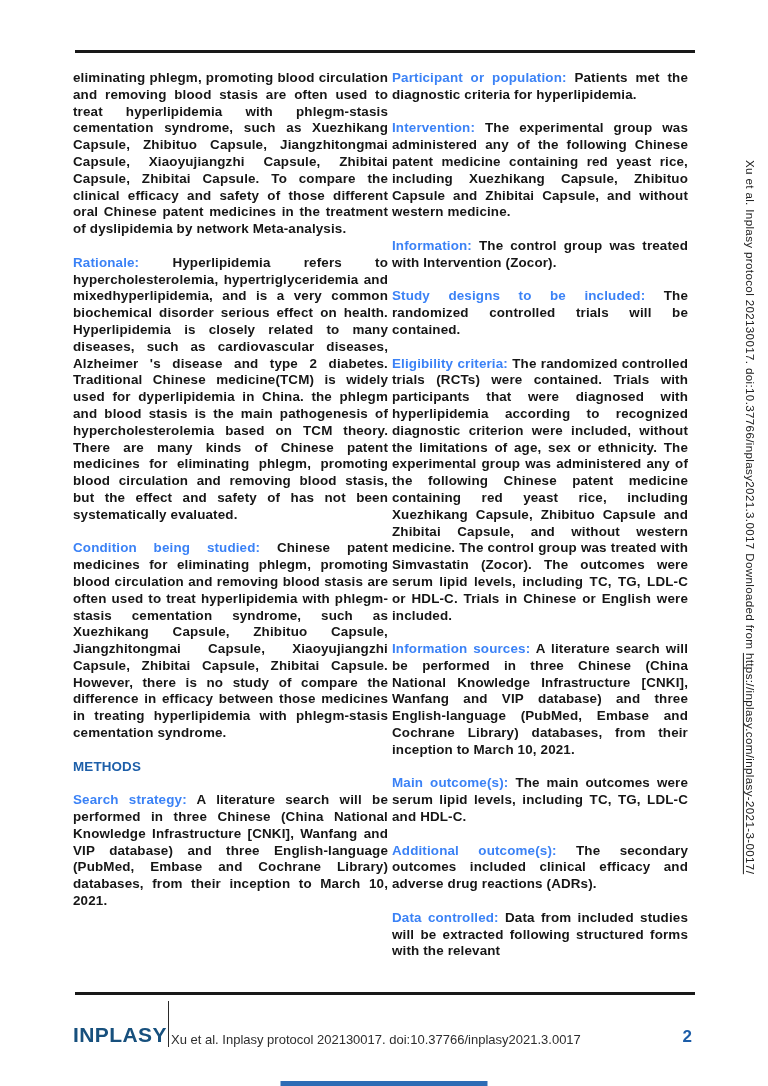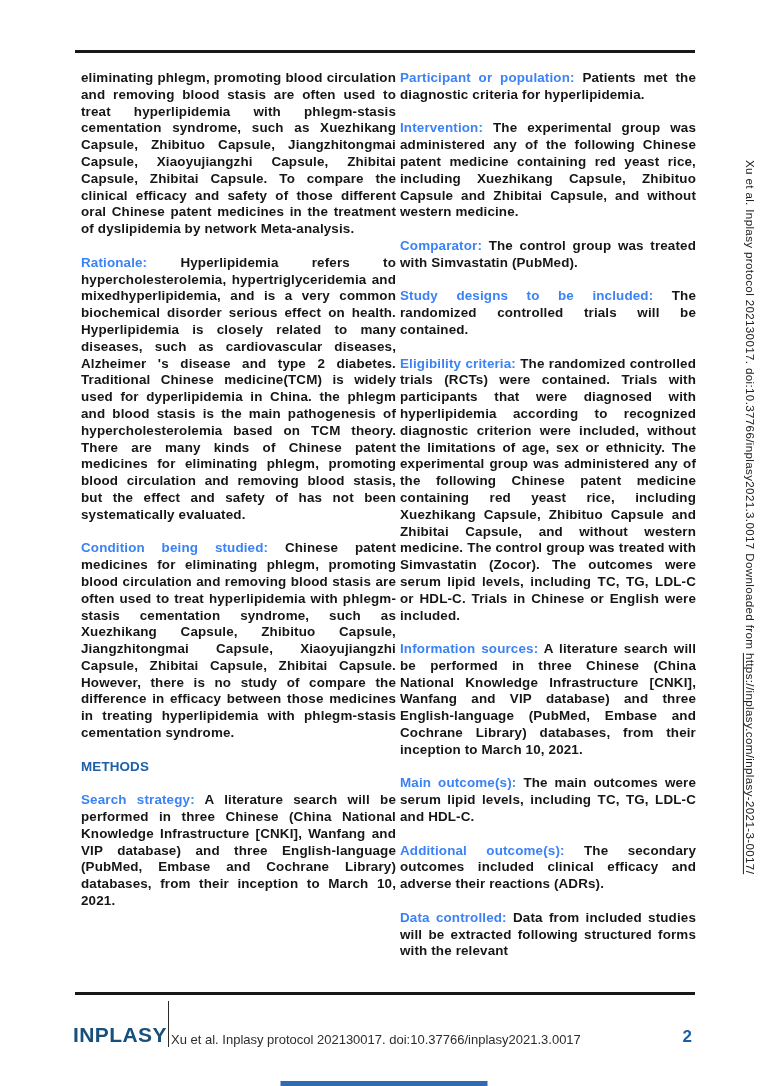--- a/index.html
+++ b/index.html
@@ -9,21 +9,21 @@
     background: #ffffff;
     font-family: "Liberation Sans", sans-serif;
     overflow: hidden;
   }
   .rule-top {
     position: absolute; left: 75px; top: 50px;
     width: 620px; height: 3px; background: #181818;
   }
   .columns {
     position: absolute; left: 73px; top: 70px;
-    width: 623px; display: flex; gap: 4px; justify-content: flex-end;
+    width: 623px; display: flex; gap: 4px;
   }
   .col-left  { width: 315px; }
   .col-right { width: 296px; }
   .col p {
     margin: 0 0 16.8px 0;
     font-size: 13.4px; line-height: 16.8px;
     font-weight: 700; color: #161616;
     text-align: justify; letter-spacing: 0.15px;
   }
   .sec-label { color: #3b82f6; }
@@ -83,31 +83,31 @@
     <p class="methods-heading">METHODS</p>
 
     <p><span class="sec-label">Search strategy:</span> <span>A literature search will be performed in three Chinese (China National Knowledge Infrastructure [CNKI], Wanfang and VIP database) and three English-language (PubMed, Embase and Cochrane Library) databases, from their inception to March 10, 2021.</span></p>
   </div>
 
   <div class="col col-right">
     <p><span class="sec-label">Participant or population:</span> <span>Patients met the diagnostic criteria for hyperlipidemia.</span></p>
 
     <p><span class="sec-label">Intervention:</span> <span>The experimental group was administered any of the following Chinese patent medicine containing red yeast rice, including Xuezhikang Capsule, Zhibituo Capsule and Zhibitai Capsule, and without western medicine.</span></p>
 
-    <p><span class="sec-label">Comparator:</span> <span>The control group was treated with Simvastatin (PubMed).</span></p>
+    <p><span class="sec-label">Information:</span> <span>The control group was treated with Intervention (Zocor).</span></p>
 
     <p><span class="sec-label">Study designs to be included:</span> <span>The randomized controlled trials will be contained.</span></p>
 
     <p><span class="sec-label">Eligibility criteria:</span> <span>The randomized controlled trials (RCTs) were contained. Trials with participants that were diagnosed with hyperlipidemia according to recognized diagnostic criterion were included, without the limitations of age, sex or ethnicity. The experimental group was administered any of the following Chinese patent medicine containing red yeast rice, including Xuezhikang Capsule, Zhibituo Capsule and Zhibitai Capsule, and without western medicine. The control group was treated with Simvastatin (Zocor). The outcomes were serum lipid levels, including TC, TG, LDL-C or HDL-C. Trials in Chinese or English were included.</span></p>
 
     <p><span class="sec-label">Information sources:</span> <span>A literature search will be performed in three Chinese (China National Knowledge Infrastructure [CNKI], Wanfang and VIP database) and three English-language (PubMed, Embase and Cochrane Library) databases, from their inception to March 10, 2021.</span></p>
 
     <p><span class="sec-label">Main outcome(s):</span> <span>The main outcomes were serum lipid levels, including TC, TG, LDL-C and HDL-C.</span></p>
 
-    <p><span class="sec-label">Additional outcome(s):</span> <span>The secondary outcomes included clinical efficacy and adverse their reactions (ADRs).</span></p>
+    <p><span class="sec-label">Additional outcome(s):</span> <span>The secondary outcomes included clinical efficacy and adverse drug reactions (ADRs).</span></p>
 
     <p><span class="sec-label">Data controlled:</span> <span>Data from included studies will be extracted following structured forms with the relevant</span></p>
   </div>
 </div>
 
 <div class="side-text"><span>Xu et al. Inplasy protocol 202130017. doi:10.37766/inplasy2021.3.0017 Downloaded from </span><span class="side-link">https://inplasy.com/inplasy-2021-3-0017/</span></div>
 
 <div class="rule-bottom"></div>
 
 <div class="footer">

